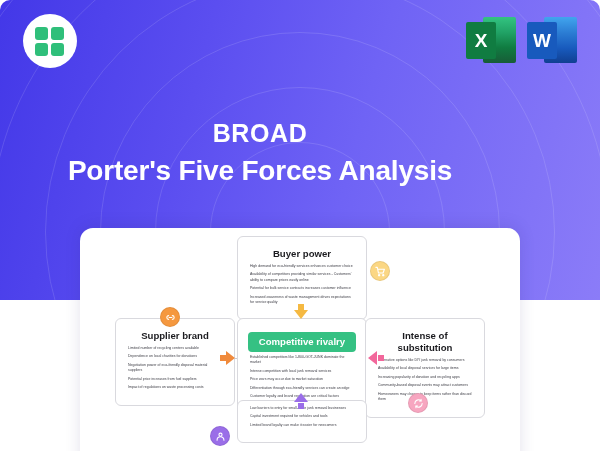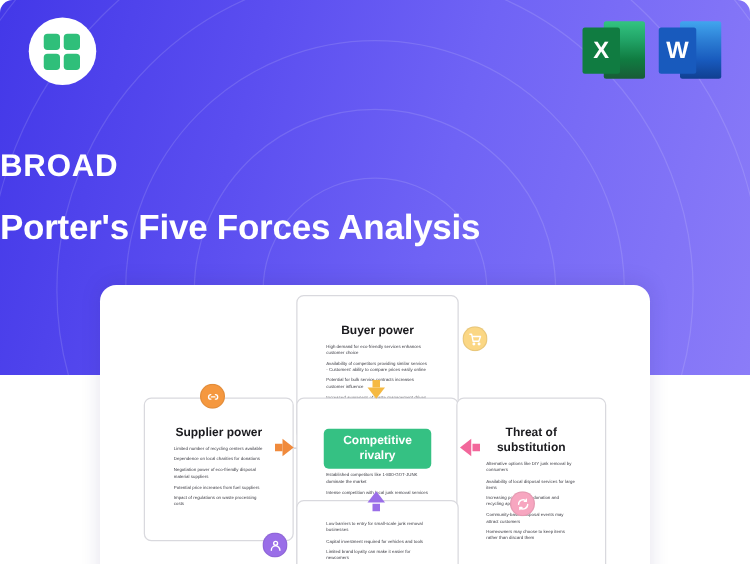--- a/index.html
+++ b/index.html
@@ -73,55 +73,55 @@
   }
   .excel .oi-back { background: linear-gradient(180deg,#33c481 0%,#21a366 33%,#107c41 66%,#185c37 100%); }
   .excel .oi-front { background: #107c41; }
   .word .oi-back { background: linear-gradient(180deg,#41a5ee 0%,#2b7cd3 35%,#185abd 68%,#103f91 100%); }
   .word .oi-front { background: #185abd; }
 
   .hero-text {
     position: absolute;
     left: 0; top: 118px;
     width: 520px;
-    text-align: left;
+    text-align: center;
     color: #ffffff;
   }
   .hero-kicker {
     font-size: 25px;
     font-weight: bold;
     letter-spacing: 0.6px;
     line-height: 30px;
   }
   .hero-title {
     font-size: 28px;
     font-weight: bold;
     letter-spacing: -0.2px;
     line-height: 38px;
-    margin-top: 15px;
+    margin-top: 4px;
   }
 
   
   .sheet {
     position: absolute;
     left: 80px; top: 228px;
     width: 440px; height: 260px;
     background: #ffffff;
     border-radius: 13px;
     box-shadow: 0 -2px 16px rgba(40,30,110,0.13);
   }
 
   .canvas { position: absolute; left: 0; top: 0; width: 440px; height: 260px; }
 
   .card {
     position: absolute;
     background: #ffffff;
     border: 1px solid #d9d9de;
     border-radius: 6px;
-    padding: 16px;
+    padding: 5px;
     overflow: hidden;
   }
   .card-title {
     font-size: 9.6px;
     font-weight: bold;
     color: #1b1b1f;
     text-align: center;
     padding: 6px 4px 4px;
     line-height: 12px;
   }
@@ -246,21 +246,21 @@
       <div class="card-title">Buyer power</div>
       <ul>
         <li>High demand for eco-friendly services enhances customer choice</li>
         <li>Availability of competitors providing similar services - Customers' ability to compare prices easily online</li>
         <li>Potential for bulk service contracts increases customer influence</li>
         <li>Increased awareness of waste management drives expectations for service quality</li>
       </ul>
     </div>
 
     <div class="card" id="card-supplier">
-      <div class="card-title">Supplier power</div>
+      <div class="card-title">Supplier brand</div>
       <ul>
         <li>Limited number of recycling centers available</li>
         <li>Dependence on local charities for donations</li>
         <li>Negotiation power of eco-friendly disposal material suppliers</li>
         <li>Potential price increases from fuel suppliers</li>
         <li>Impact of regulations on waste processing costs</li>
       </ul>
     </div>
 
     <div class="card" id="card-rivalry">
@@ -268,21 +268,21 @@
       <ul>
         <li>Established competitors like 1-800-GOT-JUNK dominate the market</li>
         <li>Intense competition with local junk removal services</li>
         <li>Price wars may occur due to market saturation</li>
         <li>Differentiation through eco-friendly services can create an edge</li>
         <li>Customer loyalty and brand reputation are critical factors</li>
       </ul>
     </div>
 
     <div class="card" id="card-substitution">
-      <div class="card-title">Threat of substitution</div>
+      <div class="card-title">Intense of substitution</div>
       <ul>
         <li>Alternative options like DIY junk removal by consumers</li>
         <li>Availability of local disposal services for large items</li>
         <li>Increasing popularity of donation and recycling apps</li>
         <li>Community-based disposal events may attract customers</li>
         <li>Homeowners may choose to keep items rather than discard them</li>
       </ul>
     </div>
 
     <div class="card" id="card-entrants">

